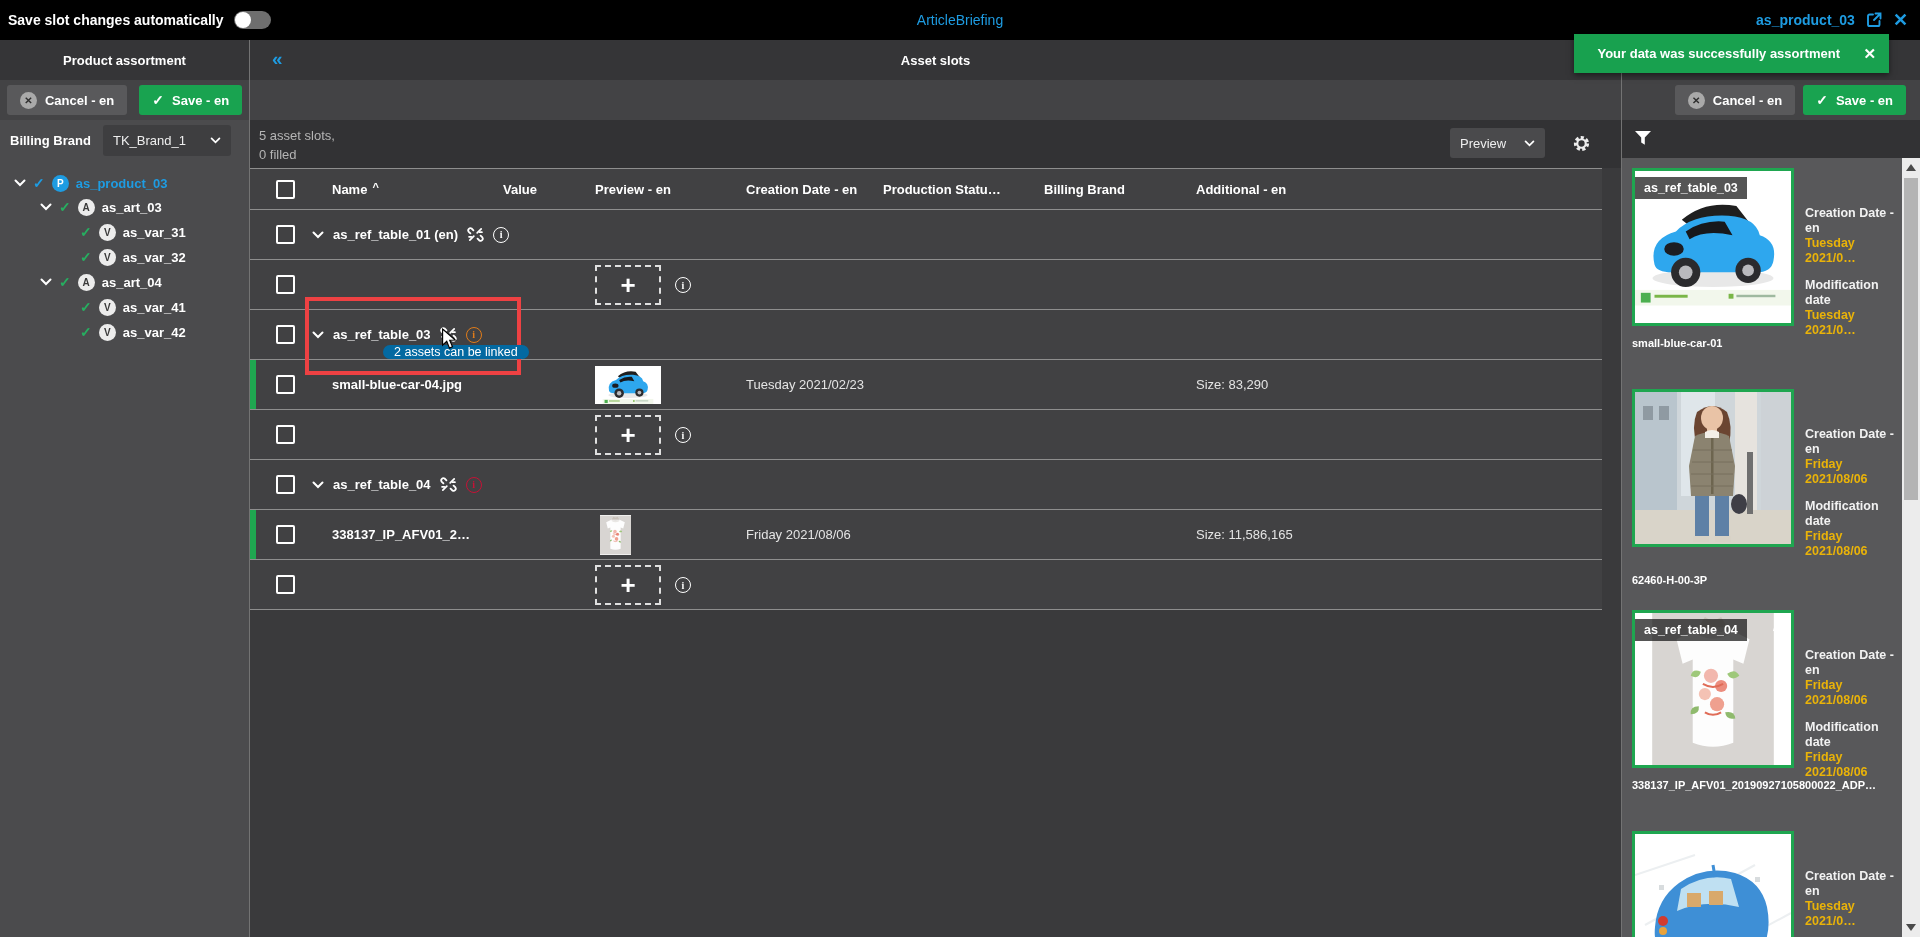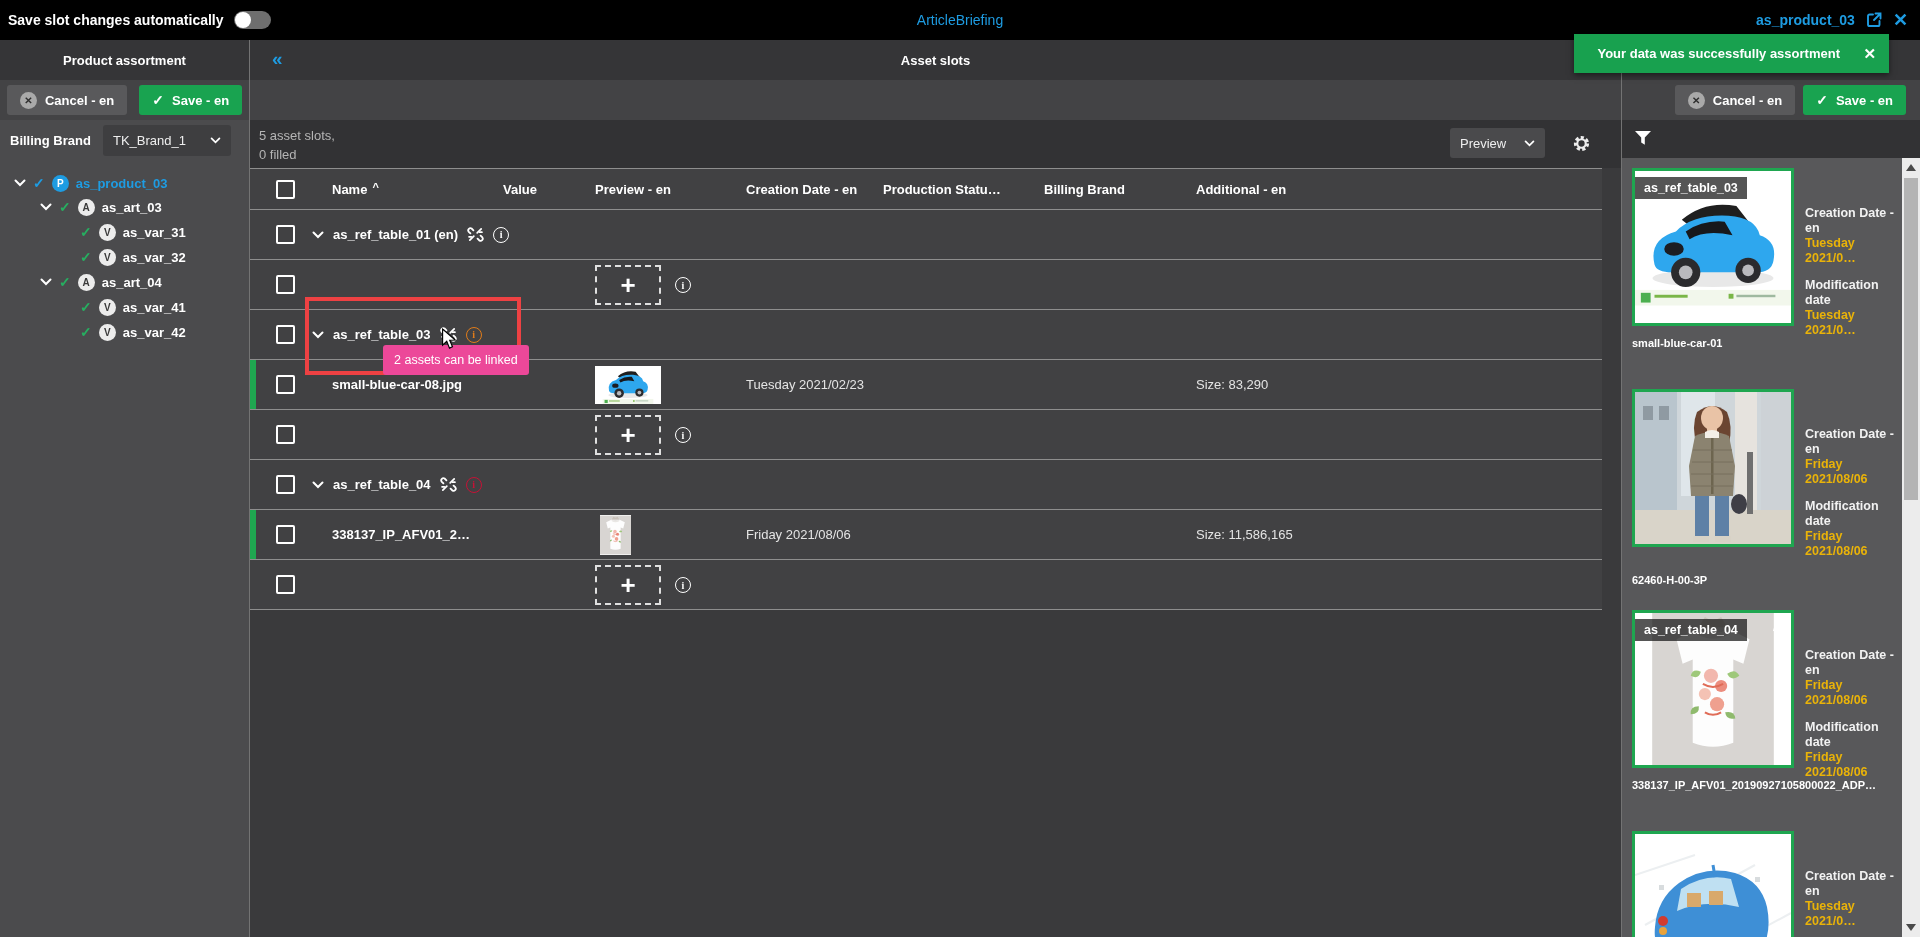--- a/index.html
+++ b/index.html
@@ -104,22 +104,22 @@
   .sc-thumb { position:absolute; left:2px; top:20px; width:14px; height:322px; background:#b4b4b4; cursor:grab; }
 
   .vdiv { width:1px; background:#737373; top:40px; height:897px; }
 
   
   .toast { left:1574px; top:34px; width:315px; height:39px; background:#18a14f; display:flex; align-items:center;
            box-shadow:0 2px 6px rgba(0,0,0,.5); z-index:50; }
   .toast-msg { flex:1; text-align:center; font-size:13px; font-weight:bold; }
   .toast-x { margin-right:13px; font-size:15px; font-weight:bold; cursor:pointer; }
   .redbox { left:305px; top:297px; width:216px; height:78px; border:4px solid #ee4143; z-index:20; pointer-events:none; }
-  .tooltip { left:383px; top:345px; background:#ec4899; color:#fff; font-size:12.5px; padding:8px 11px;
-             border-radius:3px; z-index:30; white-space:nowrap; }
+  .tooltip { left:383px; top:345px; background:#0369a1; color:#fff; font-size:12.5px; padding:0 11px;
+             border-radius:10px; z-index:30; white-space:nowrap; }
   .cursor { left:441px; top:328px; z-index:40; }
 </style>
 </head>
 <body>
 
 <svg width="0" height="0" style="position:absolute">
   <defs>
     <symbol id="sym-chevdown" viewBox="0 0 12 8">
         <path d="M1.5 1.5 L6 6 L10.5 1.5" stroke="#fff" stroke-width="2" fill="none" stroke-linecap="round"></path>
       </symbol>
@@ -401,21 +401,21 @@
             </svg>
           <span class="i-ic i-orange">i</span>
         </span>
       </div>
 
       <div class="trow">
         <span class="greenbar"></span>
         <span class="col c-cb">
             <span class="cbx"></span>
           </span>
-        <span class="col c-name filetxt">small-blue-car-08.jpg</span>
+        <span class="col c-name filetxt">small-blue-car-04.jpg</span>
         <svg class="pvimg" style="left:345px; top:6px;" width="66" height="38">
             <use href="#sym-car-front"></use>
           </svg>
         <span class="col c-date celltxt">Tuesday 2021/02/23</span>
         <span class="col c-add celltxt">Size: 83,290</span>
       </div>
 
       <div class="trow">
         <span class="col c-cb">
             <span class="cbx"></span>

